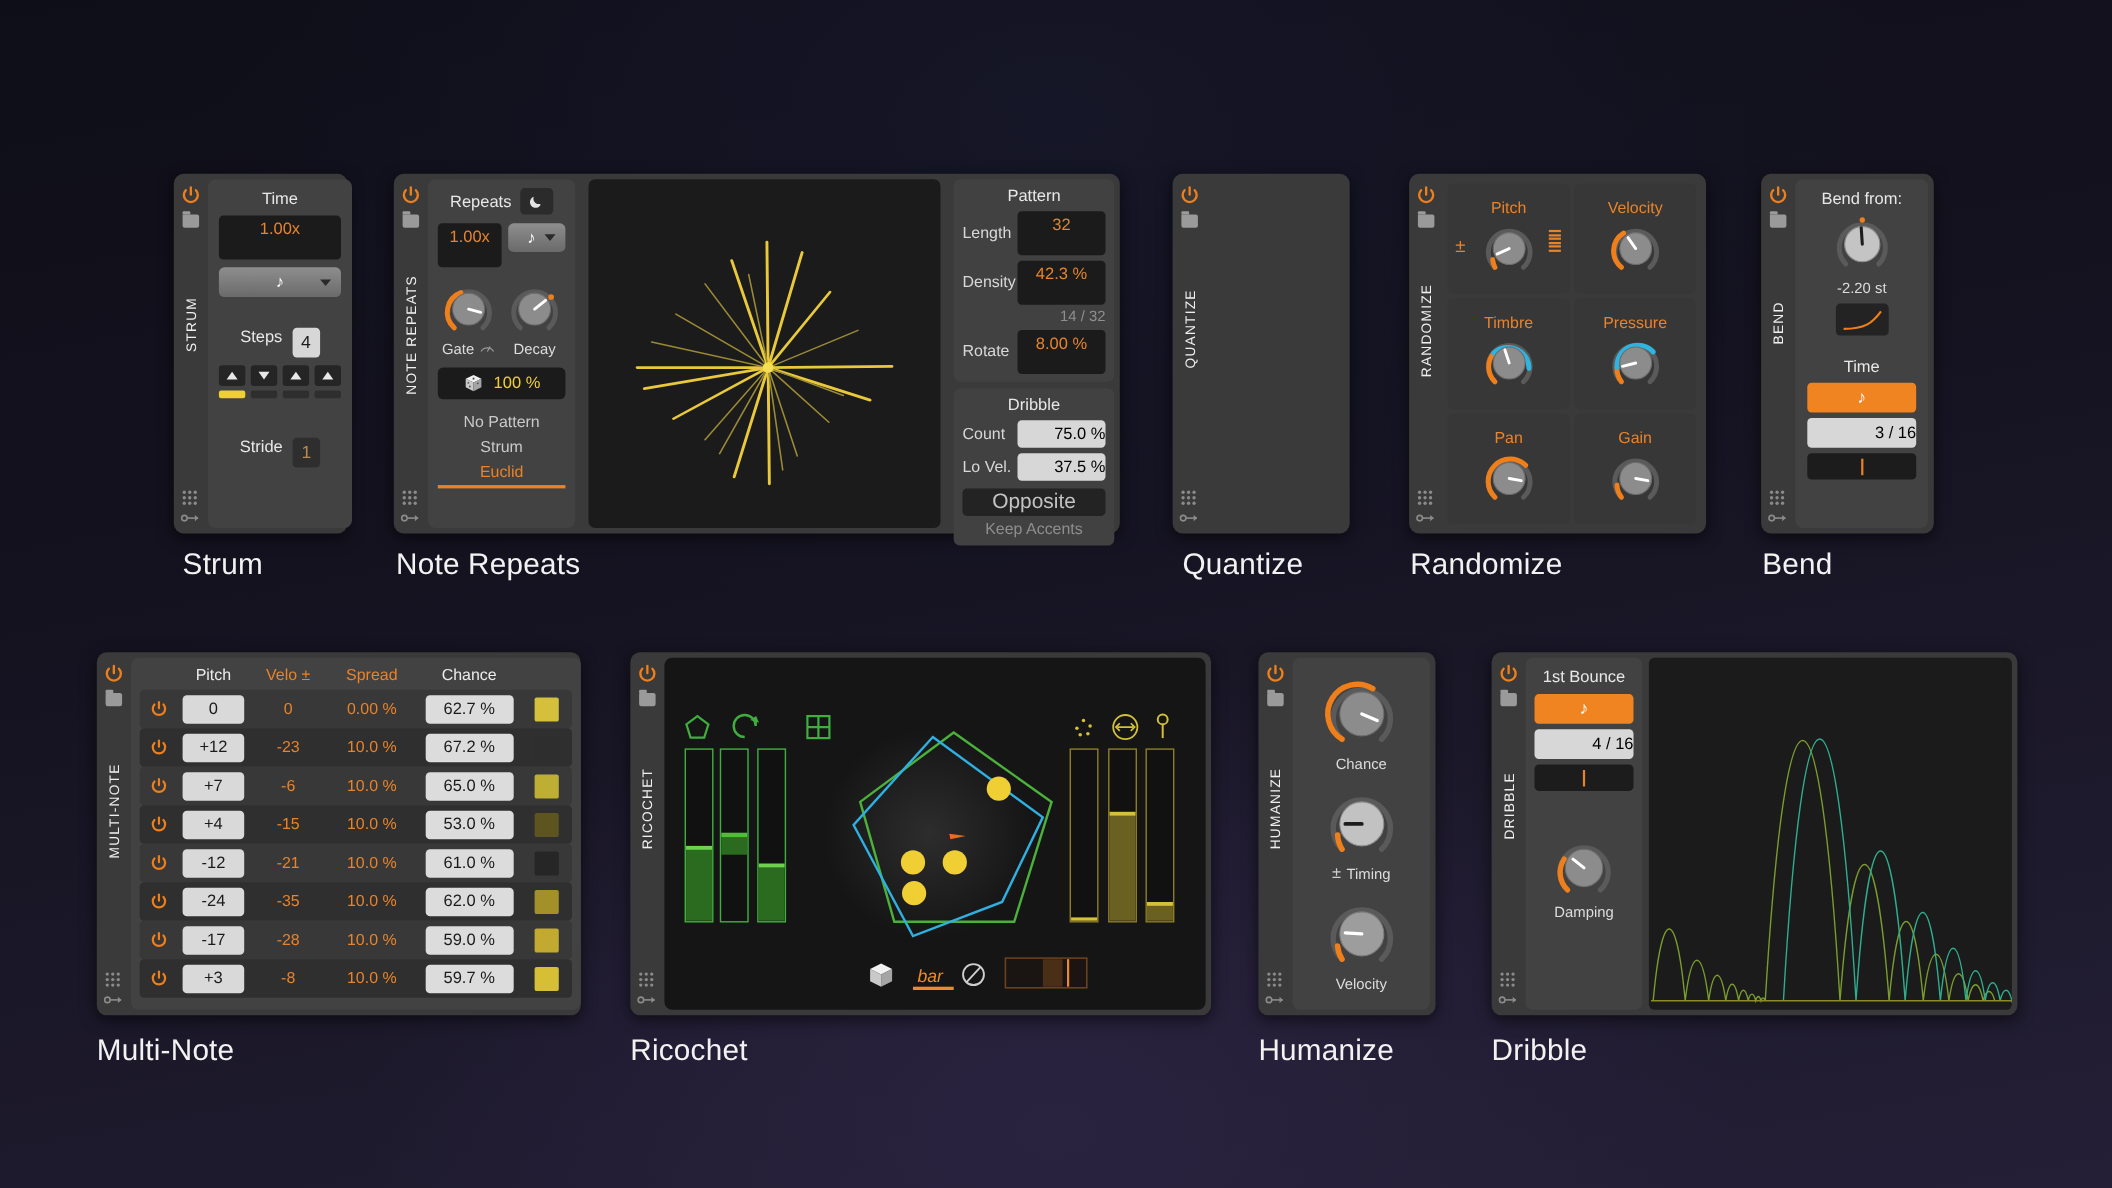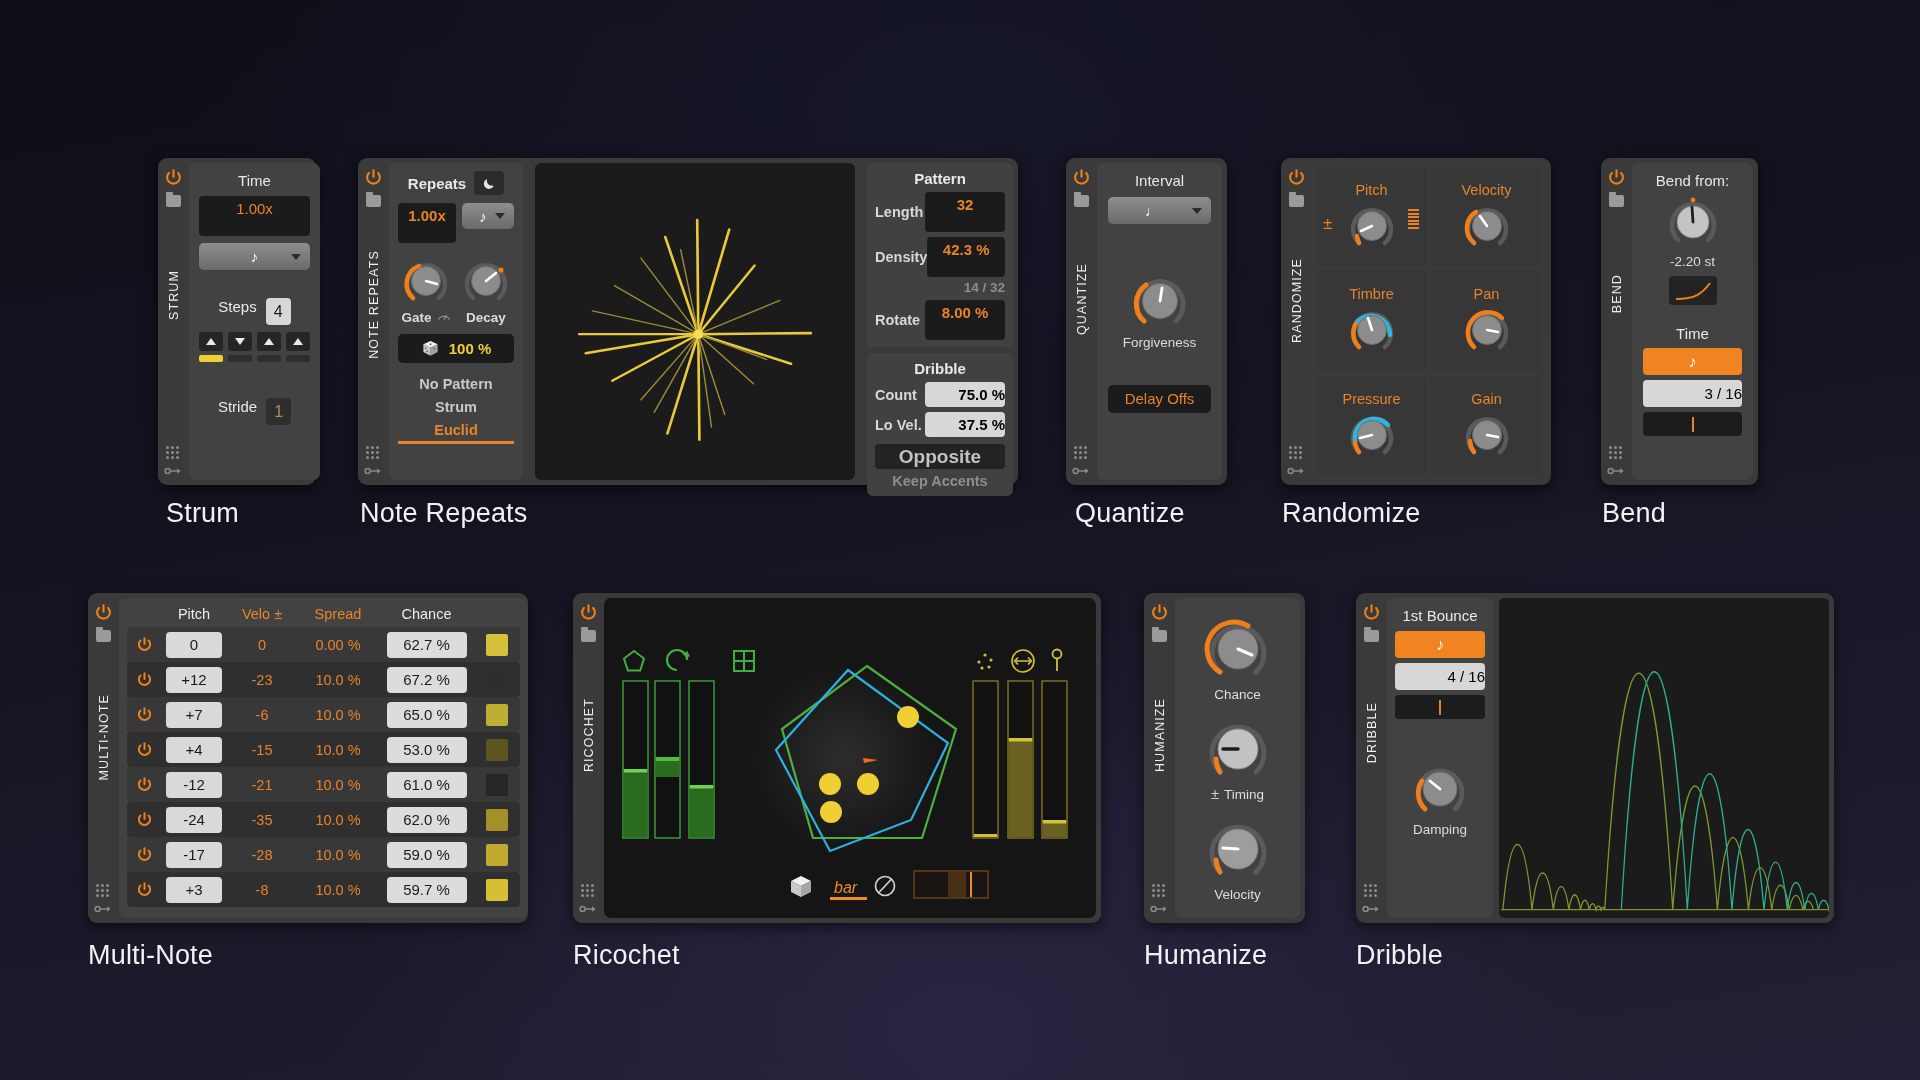--- a/index.html
+++ b/index.html
@@ -140,21 +140,21 @@
   .lblrow { display:flex; align-items:flex-start; justify-content:center; gap:9px; }
   .lblrow .t { color:#e8e8e8; font-size:15px; }
   .boxnum {
     background:#d7d7d7; color:#1c1c1c; border-radius:4px;
     min-width:25px; height:27px; line-height:27px; text-align:center; font-size:16px; padding:0 4px;
   }
   .boxnum.dim { background:#2e2e2e; color:#b98a4e; }
 
   
   #noterepeats { left:358px; top:158px; width:660px; height:327px; }
-  #noterepeats .body { display:flex; padding:0; background:transparent; margin:5px 5px 5px 0; gap:12px;font-weight:bold; }
+  #noterepeats .body { display:flex; padding:0; background:transparent; margin:5px 5px 5px 0; gap:12px; }
   .nr-left { width:134px; background:#424242; border-radius:7px; padding:8px 9px; }
   .nr-canvas { flex:1; background:#1b1b1b; border-radius:6px; position:relative; overflow:hidden; }
   .nr-right { width:146px; display:flex; flex-direction:column; gap:6px; }
   .panel { background:#414141; border-radius:6px; padding:7px 8px; }
   .prow { display:flex; align-items:center; justify-content:space-between; margin-top:5px; }
   .prow .k { color:#d8d8d8; font-size:14.5px; }
   .prow .v { width:80px; }
   .sub { text-align:right; color:#8e8e8e; font-size:13.5px; margin-top:3px; }
   .moon { width:30px;height:24px;background:#2b2b2b;border-radius:4px;display:flex;align-items:center;justify-content:center; }
   .dice-btn {
@@ -477,38 +477,20 @@
           <i></i>
           <i></i>
         </div>
       <svg class="keyarrow" viewBox="0 0 26 12">
         <circle cx="5" cy="6" r="3.4" fill="none" stroke="#8b8b8b" stroke-width="2"></circle>
         <path d="M8.5 6 H22" stroke="#8b8b8b" stroke-width="2"></path>
           <path d="M18 2.2 L22.5 6 L18 9.8" fill="#8b8b8b"></path>
       </svg>
     </div>
   </div>
-  <div class="body">
-    <div class="ttl">Interval</div>
-    <div class="dropdown" style="margin-top:8px">
-      <span style="margin-right:14px">♩</span>
-      <span class="caret"></span>
-    </div>
-    <div class="knob-wrap" style="margin-top:46px">
-      <svg width="62" height="62" viewBox="0 0 62 62">
-        <path d="M15 51 A23 23 0 1 1 47 51" fill="none" stroke="#5a5a5a" stroke-width="5" stroke-linecap="round"></path>
-        <path d="M15 51 A23 23 0 0 1 17 15" fill="none" stroke="#ef7f1a" stroke-width="5" stroke-linecap="round"></path>
-        <circle cx="31" cy="31" r="17.5" fill="#8c8c8c"></circle>
-        <circle cx="31" cy="31" r="17.5" fill="none" stroke="#6d6d6d" stroke-width="1"></circle>
-        <path d="M31 31 L33 18" stroke="#fff" stroke-width="2.8" stroke-linecap="round"></path>
-      </svg>
-      <span class="knob-label">Forgiveness</span>
-    </div>
-    <div class="delay-offs" style="margin-top:35px">Delay Offs</div>
-  </div>
 </div>
 <div class="caption" style="left:1075px; top:498px">Quantize</div>
 
 <div class="module" id="randomize">
   <div class="rail">
     <svg class="pwr" viewBox="0 0 24 24">
       <path d="M12 2 V11" stroke="#ef7f1a" stroke-width="3" stroke-linecap="round" fill="none"></path>
       <path d="M5.5 5.5 A9 9 0 1 0 18.5 5.5" stroke="#ef7f1a" stroke-width="3" fill="none" stroke-linecap="round"></path>
     </svg>
     <div class="folder"></div>
@@ -571,39 +553,39 @@
         <path d="M13 43 A19 19 0 1 1 39 43" fill="none" stroke="#5a5a5a" stroke-width="4.5" stroke-linecap="round"></path>
         <path d="M13 43 A19 19 0 0 1 12 17" fill="none" stroke="#ef7f1a" stroke-width="4.5" stroke-linecap="round"></path>
         <path d="M12 17 A19 19 0 0 1 44 31" fill="none" stroke="#2fb4e0" stroke-width="4.5" stroke-linecap="round"></path>
         <circle cx="26" cy="26" r="14.5" fill="#8c8c8c"></circle>
           <circle cx="26" cy="26" r="14.5" fill="none" stroke="#6d6d6d"></circle>
         <path d="M26 26 L22 14" stroke="#fff" stroke-width="2.6" stroke-linecap="round"></path>
       </svg>
     </div>
 
     <div class="rcell">
-      <span class="cap">Pan</span>
-      <svg width="52" height="52" viewBox="0 0 52 52">
-        <path d="M13 43 A19 19 0 1 1 39 43" fill="none" stroke="#5a5a5a" stroke-width="4.5" stroke-linecap="round"></path>
-        <path d="M13 43 A19 19 0 0 1 41 14" fill="none" stroke="#ef7f1a" stroke-width="4.5" stroke-linecap="round"></path>
-        <circle cx="26" cy="26" r="14.5" fill="#8c8c8c"></circle>
-          <circle cx="26" cy="26" r="14.5" fill="none" stroke="#6d6d6d"></circle>
-        <path d="M26 26 L37 28" stroke="#fff" stroke-width="2.6" stroke-linecap="round"></path>
-      </svg>
-    </div>
-
-    <div class="rcell">
       <span class="cap">Pressure</span>
       <svg width="52" height="52" viewBox="0 0 52 52">
         <path d="M13 43 A19 19 0 1 1 39 43" fill="none" stroke="#5a5a5a" stroke-width="4.5" stroke-linecap="round"></path>
         <path d="M13 43 A19 19 0 0 1 9 30" fill="none" stroke="#ef7f1a" stroke-width="4.5" stroke-linecap="round"></path>
         <path d="M9 30 A19 19 0 0 1 42 16" fill="none" stroke="#2fb4e0" stroke-width="4.5" stroke-linecap="round"></path>
         <circle cx="26" cy="26" r="14.5" fill="#8c8c8c"></circle>
           <circle cx="26" cy="26" r="14.5" fill="none" stroke="#6d6d6d"></circle>
         <path d="M26 26 L14 29" stroke="#fff" stroke-width="2.6" stroke-linecap="round"></path>
+      </svg>
+    </div>
+
+    <div class="rcell">
+      <span class="cap">Pan</span>
+      <svg width="52" height="52" viewBox="0 0 52 52">
+        <path d="M13 43 A19 19 0 1 1 39 43" fill="none" stroke="#5a5a5a" stroke-width="4.5" stroke-linecap="round"></path>
+        <path d="M13 43 A19 19 0 0 1 41 14" fill="none" stroke="#ef7f1a" stroke-width="4.5" stroke-linecap="round"></path>
+        <circle cx="26" cy="26" r="14.5" fill="#8c8c8c"></circle>
+          <circle cx="26" cy="26" r="14.5" fill="none" stroke="#6d6d6d"></circle>
+        <path d="M26 26 L37 28" stroke="#fff" stroke-width="2.6" stroke-linecap="round"></path>
       </svg>
     </div>
 
     <div class="rcell">
       <span class="cap">Gain</span>
       <svg width="52" height="52" viewBox="0 0 52 52">
         <path d="M13 43 A19 19 0 1 1 39 43" fill="none" stroke="#5a5a5a" stroke-width="4.5" stroke-linecap="round"></path>
         <path d="M13 43 A19 19 0 0 1 9 32" fill="none" stroke="#ef7f1a" stroke-width="4.5" stroke-linecap="round"></path>
         <circle cx="26" cy="26" r="14.5" fill="#8c8c8c"></circle>
           <circle cx="26" cy="26" r="14.5" fill="none" stroke="#6d6d6d"></circle>

